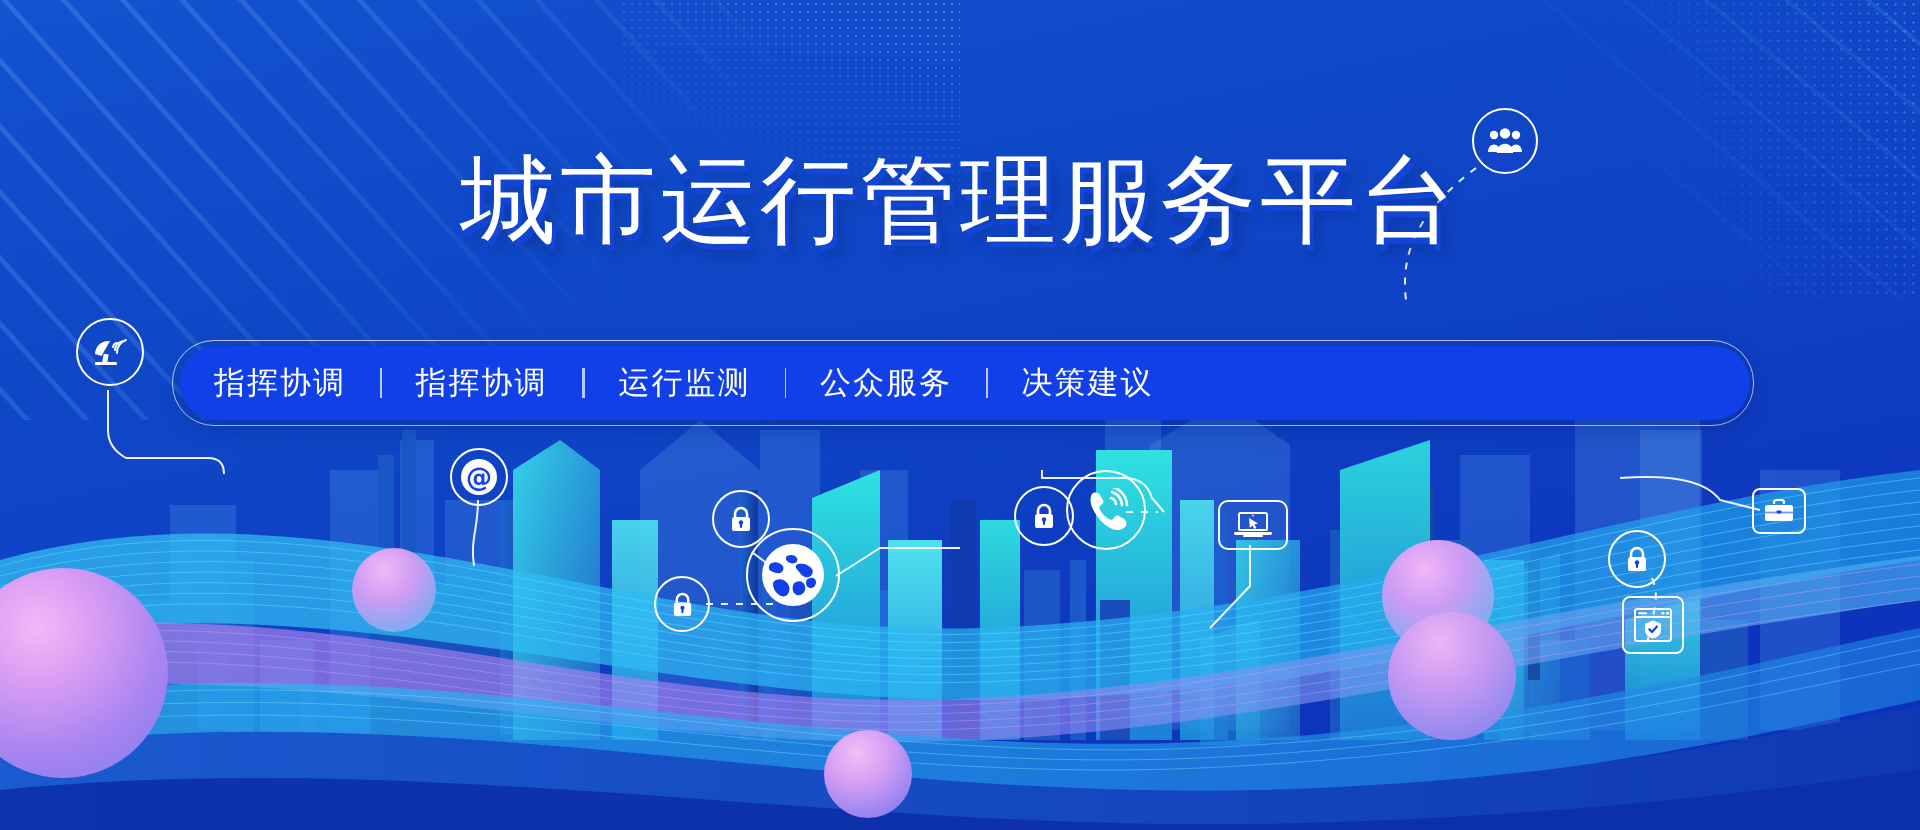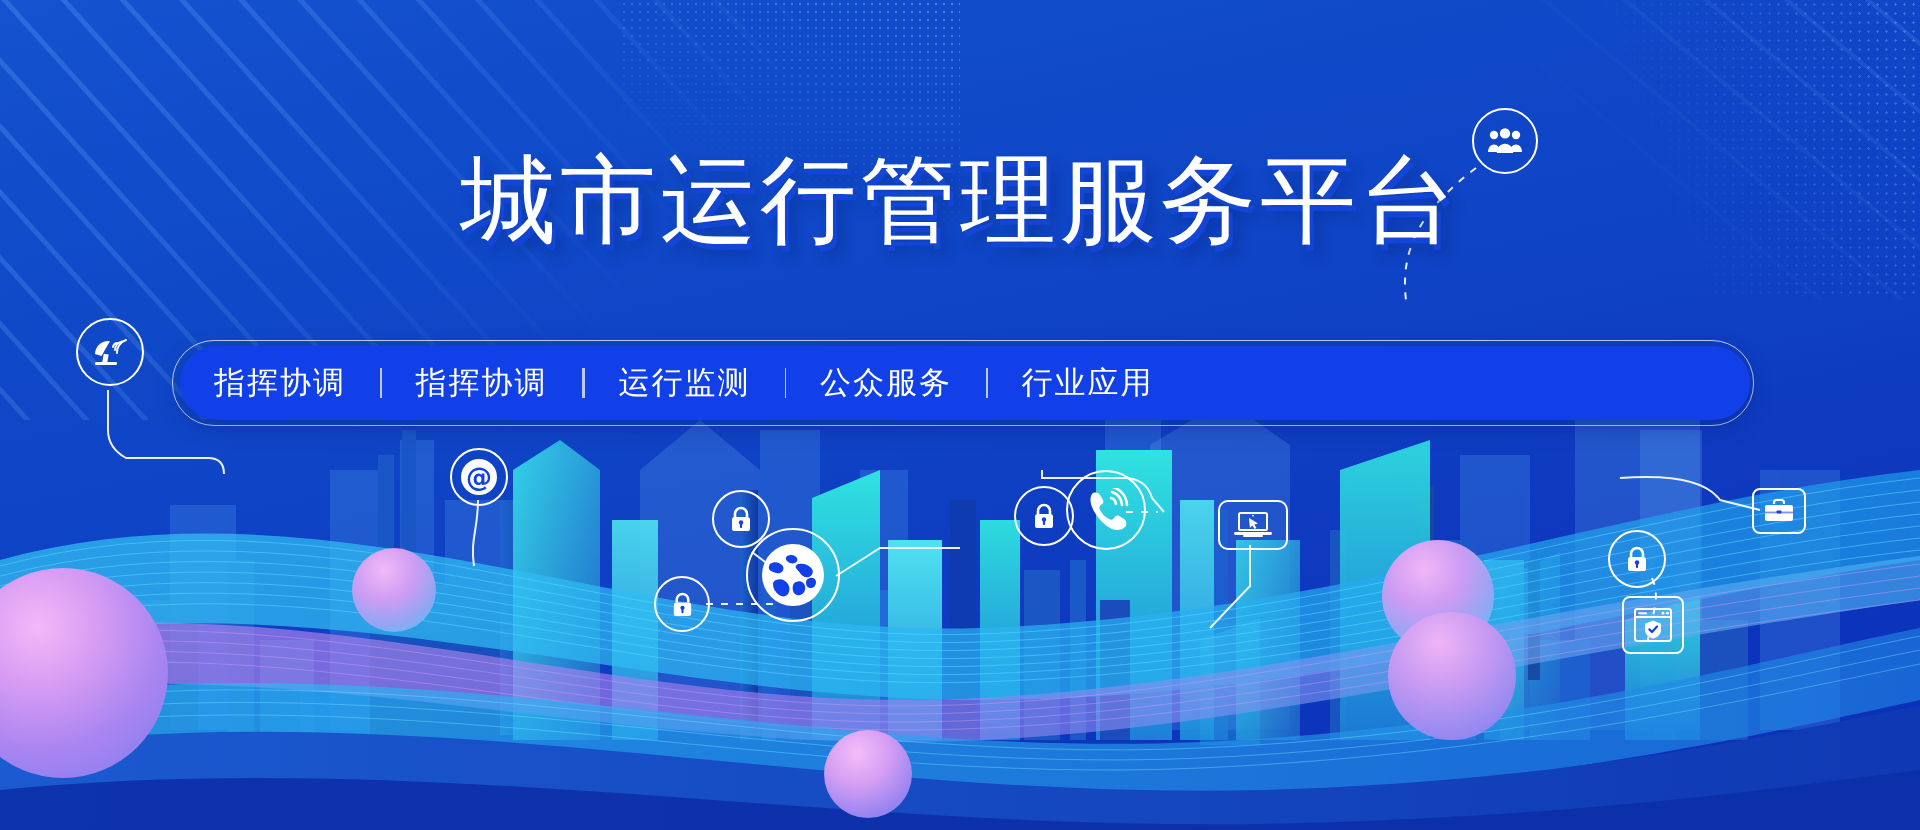--- a/index.html
+++ b/index.html
@@ -282,21 +282,21 @@
   <div id="nav">
       <span class="nav-item">指挥协调</span>
       <span class="nav-sep"></span>
       <span class="nav-item">指挥协调</span>
       <span class="nav-sep"></span>
       <span class="nav-sep"></span>
       <span class="nav-item">运行监测</span>
       <span class="nav-sep"></span>
       <span class="nav-item">公众服务</span>
       <span class="nav-sep"></span>
-      <span class="nav-item">行业应用</span>
+      <span class="nav-item">决策建议</span>
     </div>
 
   <div class="badge" style="left:1472px;top:108px;">
     <div class="circ" style="width:62px;height:62px;">
       <svg width="36" height="26" viewBox="0 0 36 26" fill="#fff">
         <circle cx="7" cy="7" r="4.2"></circle>
           <path d="M1 24c0-4.6 2.7-7.6 6-7.6s6 3 6 7.6z"></path>
         <circle cx="29" cy="7" r="4.2"></circle>
           <path d="M23 24c0-4.6 2.7-7.6 6-7.6s6 3 6 7.6z"></path>
         <circle cx="18" cy="5.4" r="5.2"></circle>

